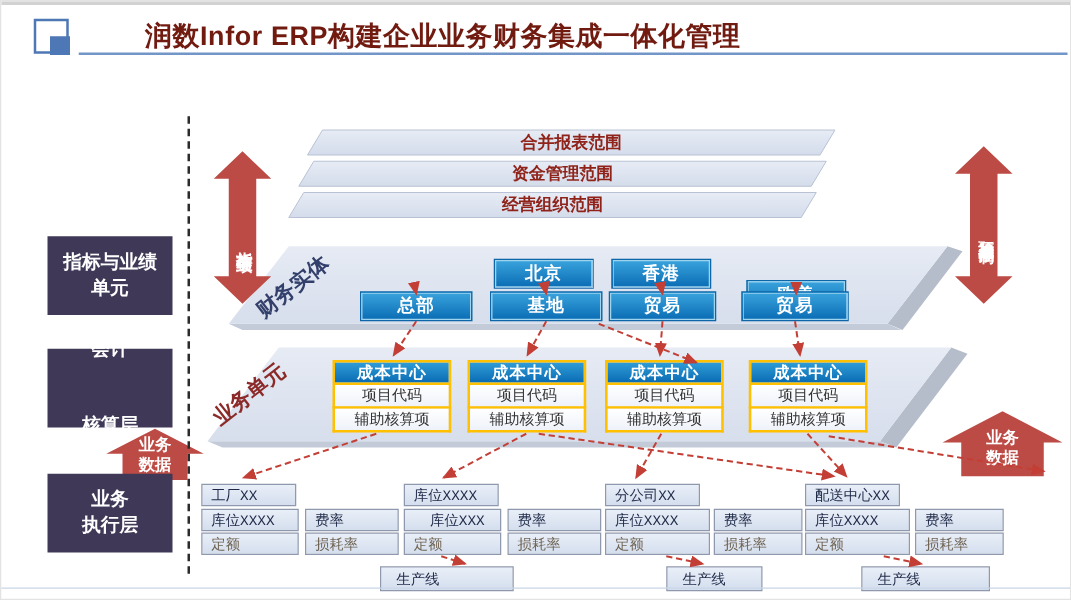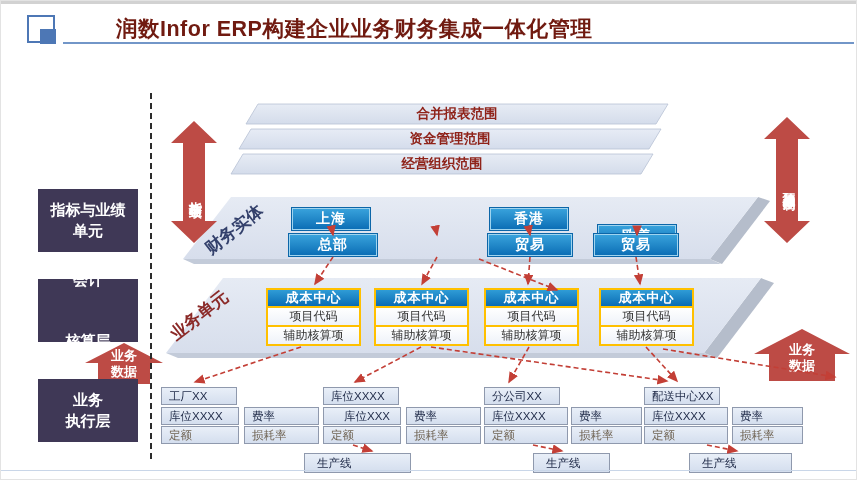--- a/index.html
+++ b/index.html
@@ -24,21 +24,21 @@
   
   .ent{height:22px;background:linear-gradient(#3aa4dd,#0a6cb4);box-shadow:0 0 0 1px #0c66a8, inset 0 0 0 1px #9fd4ef;
        color:#fff;font-size:14px;font-weight:bold;display:flex;align-items:center;justify-content:center;letter-spacing:1px;}
   
   .cc-h{height:20px;background:linear-gradient(#2f9cd6,#0a6cb4);border:2px solid #ffc000;color:#fff;
         font-size:13px;font-weight:bold;display:flex;align-items:center;justify-content:center;box-sizing:border-box;letter-spacing:1px;}
   .cc-r{height:19px;background:linear-gradient(#ffffff,#eef2f9);border:2px solid #ffc000;border-top:none;color:#333;
         font-size:12px;display:flex;align-items:center;justify-content:center;box-sizing:border-box;}
   
   .ex{height:18px;background:linear-gradient(#e9eff8,#d4deee);border:1px solid #8f99ad;box-sizing:border-box;
-      font-size:11.5px;display:flex;align-items:center;padding-left:7px;color:#1e2947;}
+      font-size:11.5px;display:flex;align-items:center;padding-left:7px;color:#1e2947;font-family:Liberation Mono, monospace;}
   .ex.val{color:#6f6353;}
   
   .vtext{writing-mode:vertical-rl;text-orientation:upright;color:#fff;font-weight:bold;text-align:center;letter-spacing:1px;}
   .atext{color:#fff;font-weight:bold;font-size:13px;text-align:center;line-height:1.25;}
   .bottom-rule{left:0;top:469px;width:857px;height:1px;background:#c9d6e8;}
 </style>
 </head>
 <body>
 
 <div class="slide">
@@ -104,24 +104,25 @@
     <span style="display:block">数据</span>
   </div>
 
   <div class="abs bar-label" style="left:245px;top:103px;width:422px;">合并报表范围</div>
   <div class="abs bar-label" style="left:238px;top:128px;width:422px;text-align:center;">资金管理范围</div>
   <div class="abs bar-label" style="left:230px;top:153px;width:422px;">经营组织范围</div>
 
   <div class="abs band-label" style="left:190px;top:202px;width:86px;height:52px;color:#33406b;">财务实体</div>
   <div class="abs band-label" style="left:155px;top:286px;width:86px;height:56px;color:#8b2a28;">业务单元</div>
 
-  <div class="abs ent" style="left:291px;top:207px;width:78px;">上海</div>
+  <div class="abs ent" style="left:395px;top:207px;width:78px;">北京</div>
   <div class="abs ent" style="left:489px;top:207px;width:78px;">香港</div>
   <div class="abs ent" style="left:597px;top:207px;width:78px;margin-top:17px;">欧美</div>
   <div class="abs ent" style="left:288px;top:233px;width:88px;">总部</div>
+  <div class="abs ent" style="left:392px;top:233px;width:88px;">基地</div>
   <div class="abs ent" style="left:487px;top:233px;width:84px;">贸易</div>
   <div class="abs ent" style="left:593px;top:233px;width:84px;">贸易</div>
 
   <div class="abs" style="left:265px;top:287px;width:95px;">
     <div class="cc-h">成本中心</div>
     <div class="cc-r">项目代码</div>
     <div class="cc-r">辅助核算项</div>
   </div>
   <div class="abs" style="left:373px;top:287px;width:95px;">
     <div class="cc-h">成本中心</div>

